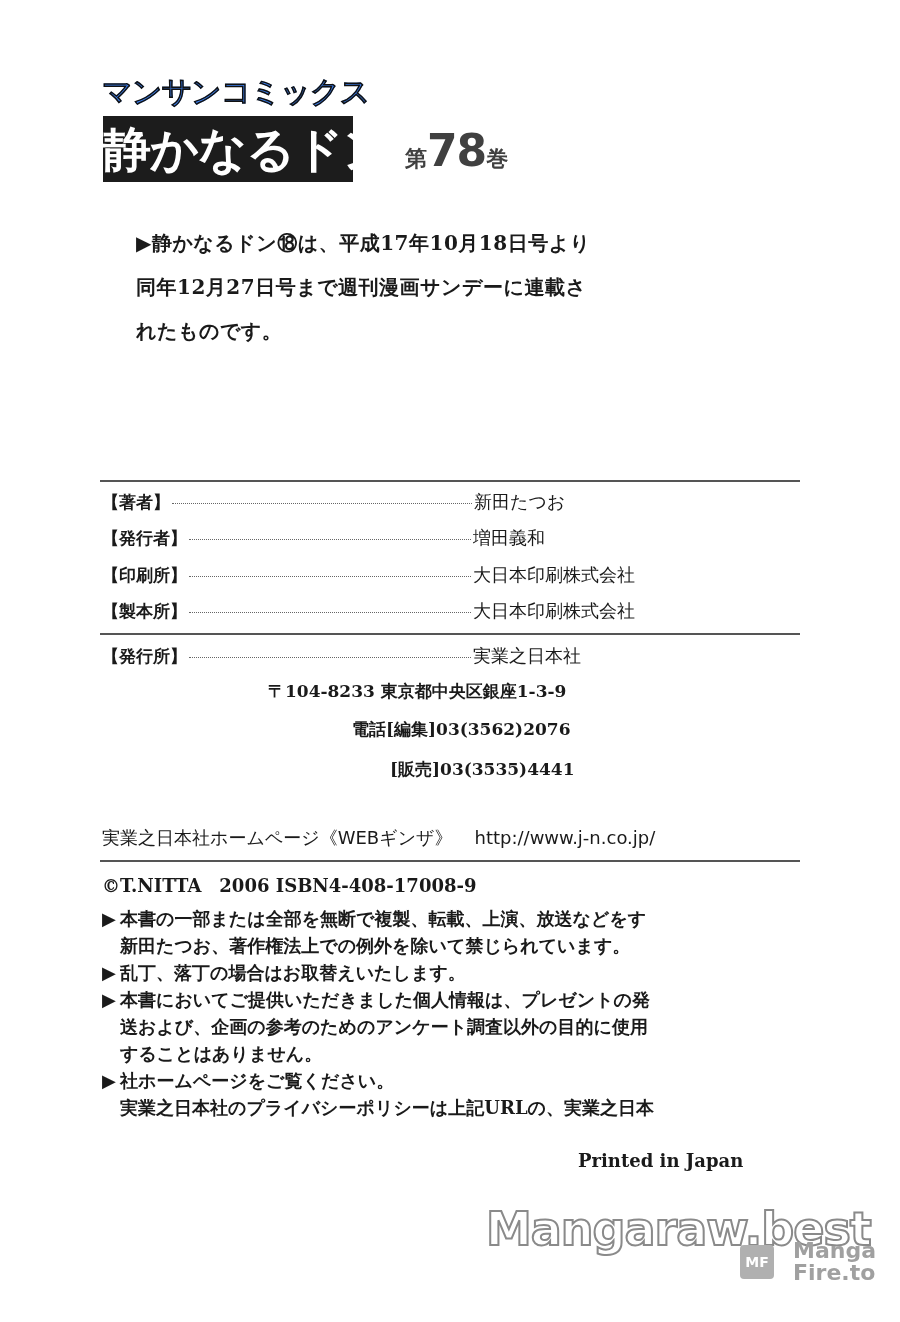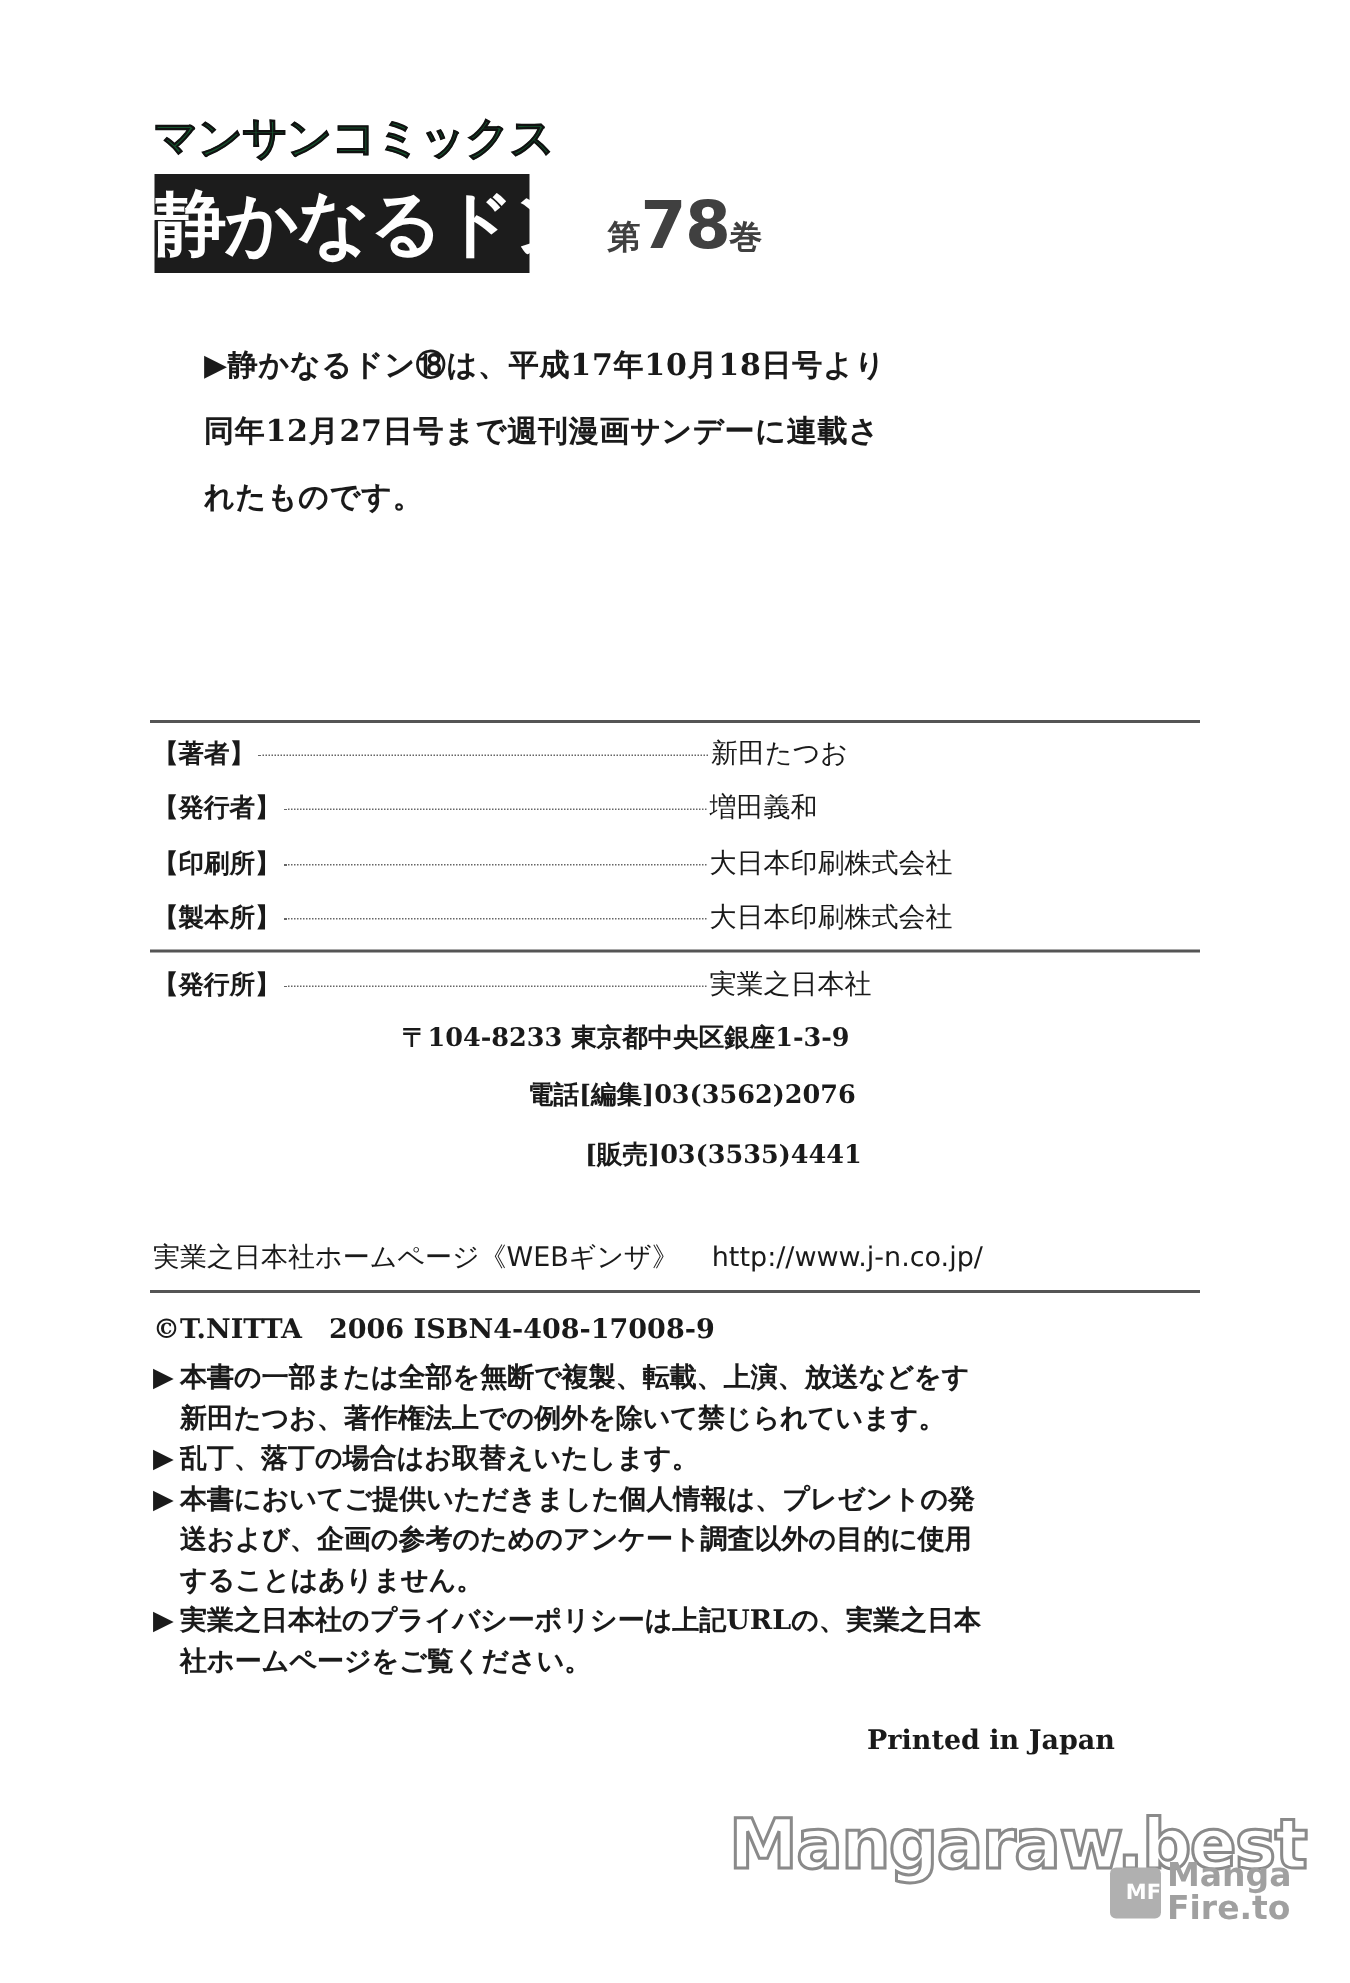--- a/index.html
+++ b/index.html
@@ -3,21 +3,21 @@
 <meta charset="utf-8">
 <style>
   html, body { margin:0; padding:0; }
   body {
     width:900px; height:1322px; background:#ffffff; position:relative; overflow:hidden;
     font-family:"DejaVu Serif", serif; color:#1a1a1a;
   }
   .abs { position:absolute; }
   .series {
     left:102px; top:72px; font-family:Liberation Sans, sans-serif; font-weight:bold;
-    font-size:30px; letter-spacing:-1px; color:#14532d; white-space:nowrap;
+    font-size:30px; letter-spacing:-1px; color:#3b82f6; white-space:nowrap;
     -webkit-text-stroke:0.5px #111;
   }
   .title-box {
     left:103px; top:116px; width:250px; height:66px; background:#1c1c1c;
     color:#fff; font-family:"DejaVu Sans", sans-serif; font-weight:bold; font-size:48px;
     line-height:66px; text-align:center; letter-spacing:-1px; white-space:nowrap;
   }
   .volume {
     left:405px; top:126px; font-family:"DejaVu Sans", sans-serif; font-weight:bold;
     color:#404040; white-space:nowrap; line-height:50px;
@@ -55,22 +55,22 @@
   .printed { left:578px; top:1150px; font-size:18px; font-weight:bold; white-space:nowrap; }
   .wm1 {
     left:474px; top:1202px; font-family:"DejaVu Sans", sans-serif; font-weight:bold; font-size:46px;
     color:#ffffff; -webkit-text-stroke:2px #8a8a8a; white-space:nowrap; letter-spacing:-1px;margin-left:12px;
   }
   .wm2 {
     left:740px; top:1240px; display:flex; align-items:center; color:#a0a0a0;
     font-family:"DejaVu Sans", sans-serif; font-weight:bold;
   }
   .wm2 .logo {
-    width:34px; height:34px; background:#b0b0b0; color:#fff; font-size:14px; text-align:right;
-    line-height:34px; border-radius:4px; margin-right:4px;
+    width:34px; height:34px; background:#b0b0b0; color:#fff; font-size:14px; text-align:center;
+    line-height:34px; border-radius:4px; margin-right:19px;
   }
   .wm2 .txt { font-size:22px; line-height:22px; }
 </style>
 </head>
 <body>
 
 <div class="abs series">マンサンコミックス</div>
 <div class="abs title-box">静かなるドン</div>
 <div class="abs volume">
   <span class="small">第</span><span class="big">78</span><span class="small">巻</span>
@@ -136,22 +136,22 @@
     <p>乱丁、落丁の場合はお取替えいたします。</p>
   </div>
   <div class="note">
     <span class="arrow">▶</span>
     <p>本書においてご提供いただきました個人情報は、プレゼントの発</p>
     <p>送および、企画の参考のためのアンケート調査以外の目的に使用</p>
     <p>することはありません。</p>
   </div>
   <div class="note">
     <span class="arrow">▶</span>
+    <p>社ホームページをご覧ください。</p>
     <p>実業之日本社のプライバシーポリシーは上記URLの、実業之日本</p>
-    <p>社ホームページをご覧ください。</p>
   </div>
 </div>
 
 <div class="abs printed">Printed in Japan</div>
 
 <div class="abs wm1">Mangaraw.best</div>
 <div class="abs wm2">
   <div class="logo">MF</div>
   <div class="txt">
     <div>Manga</div>

